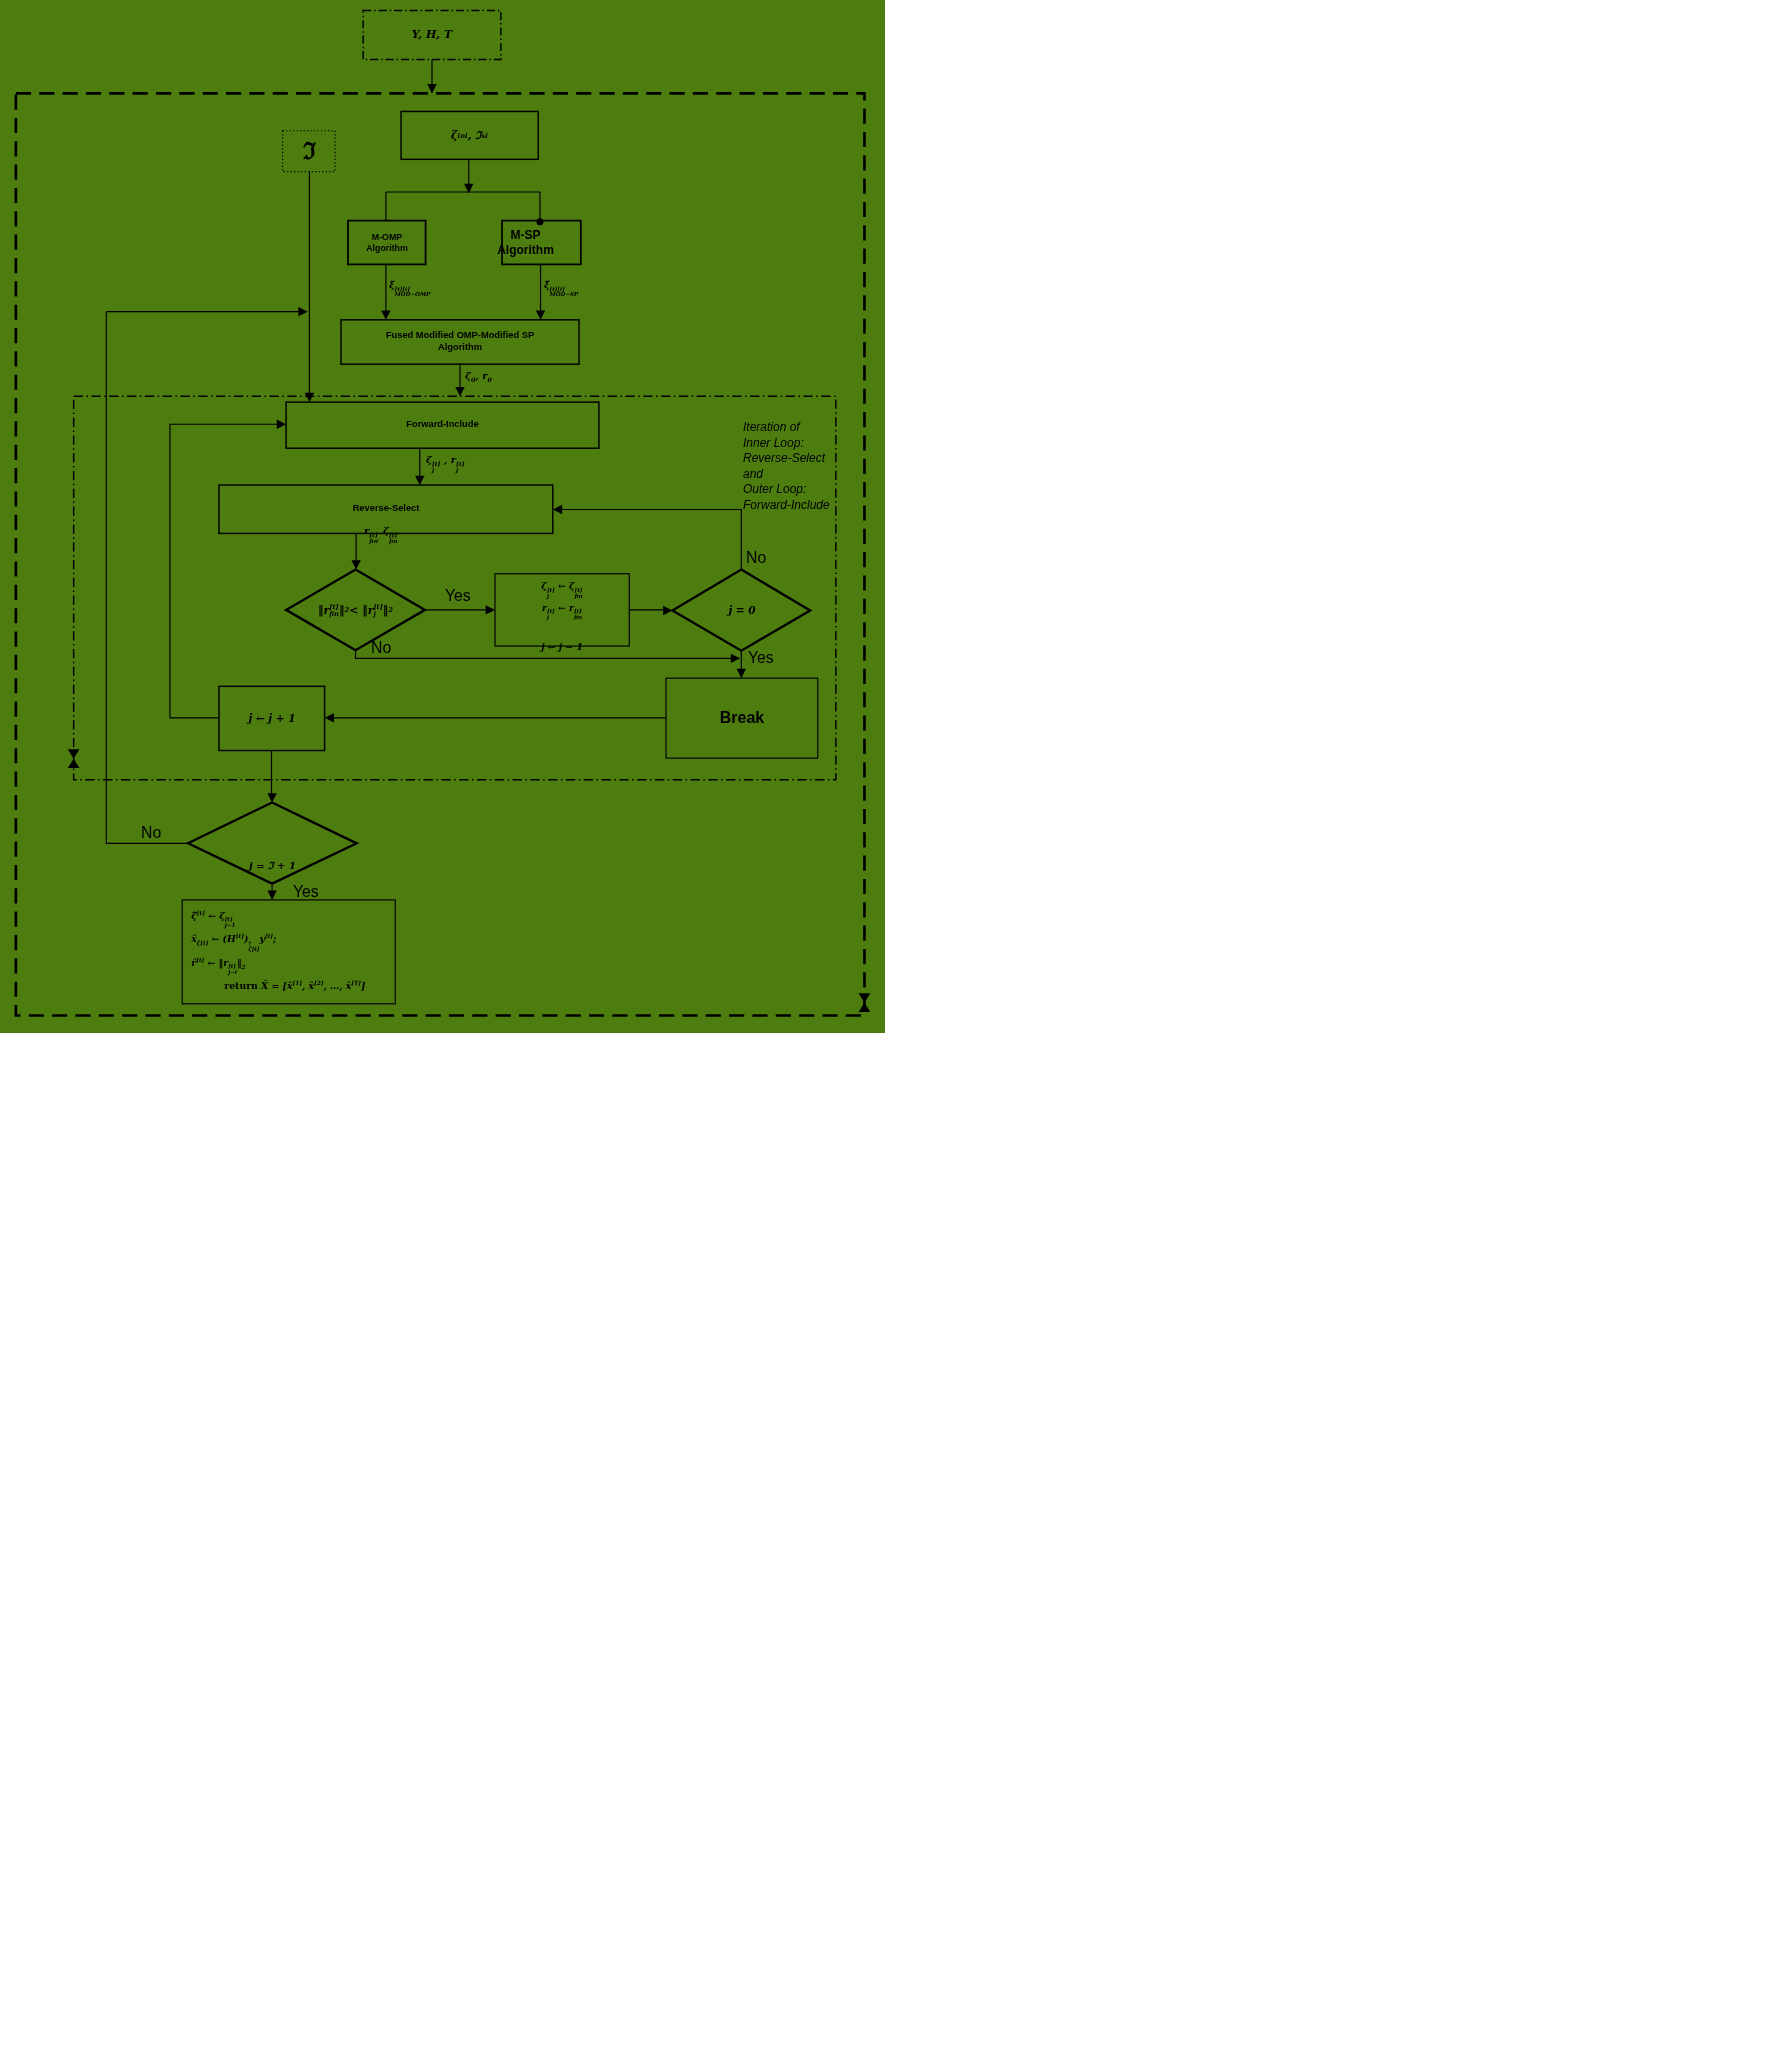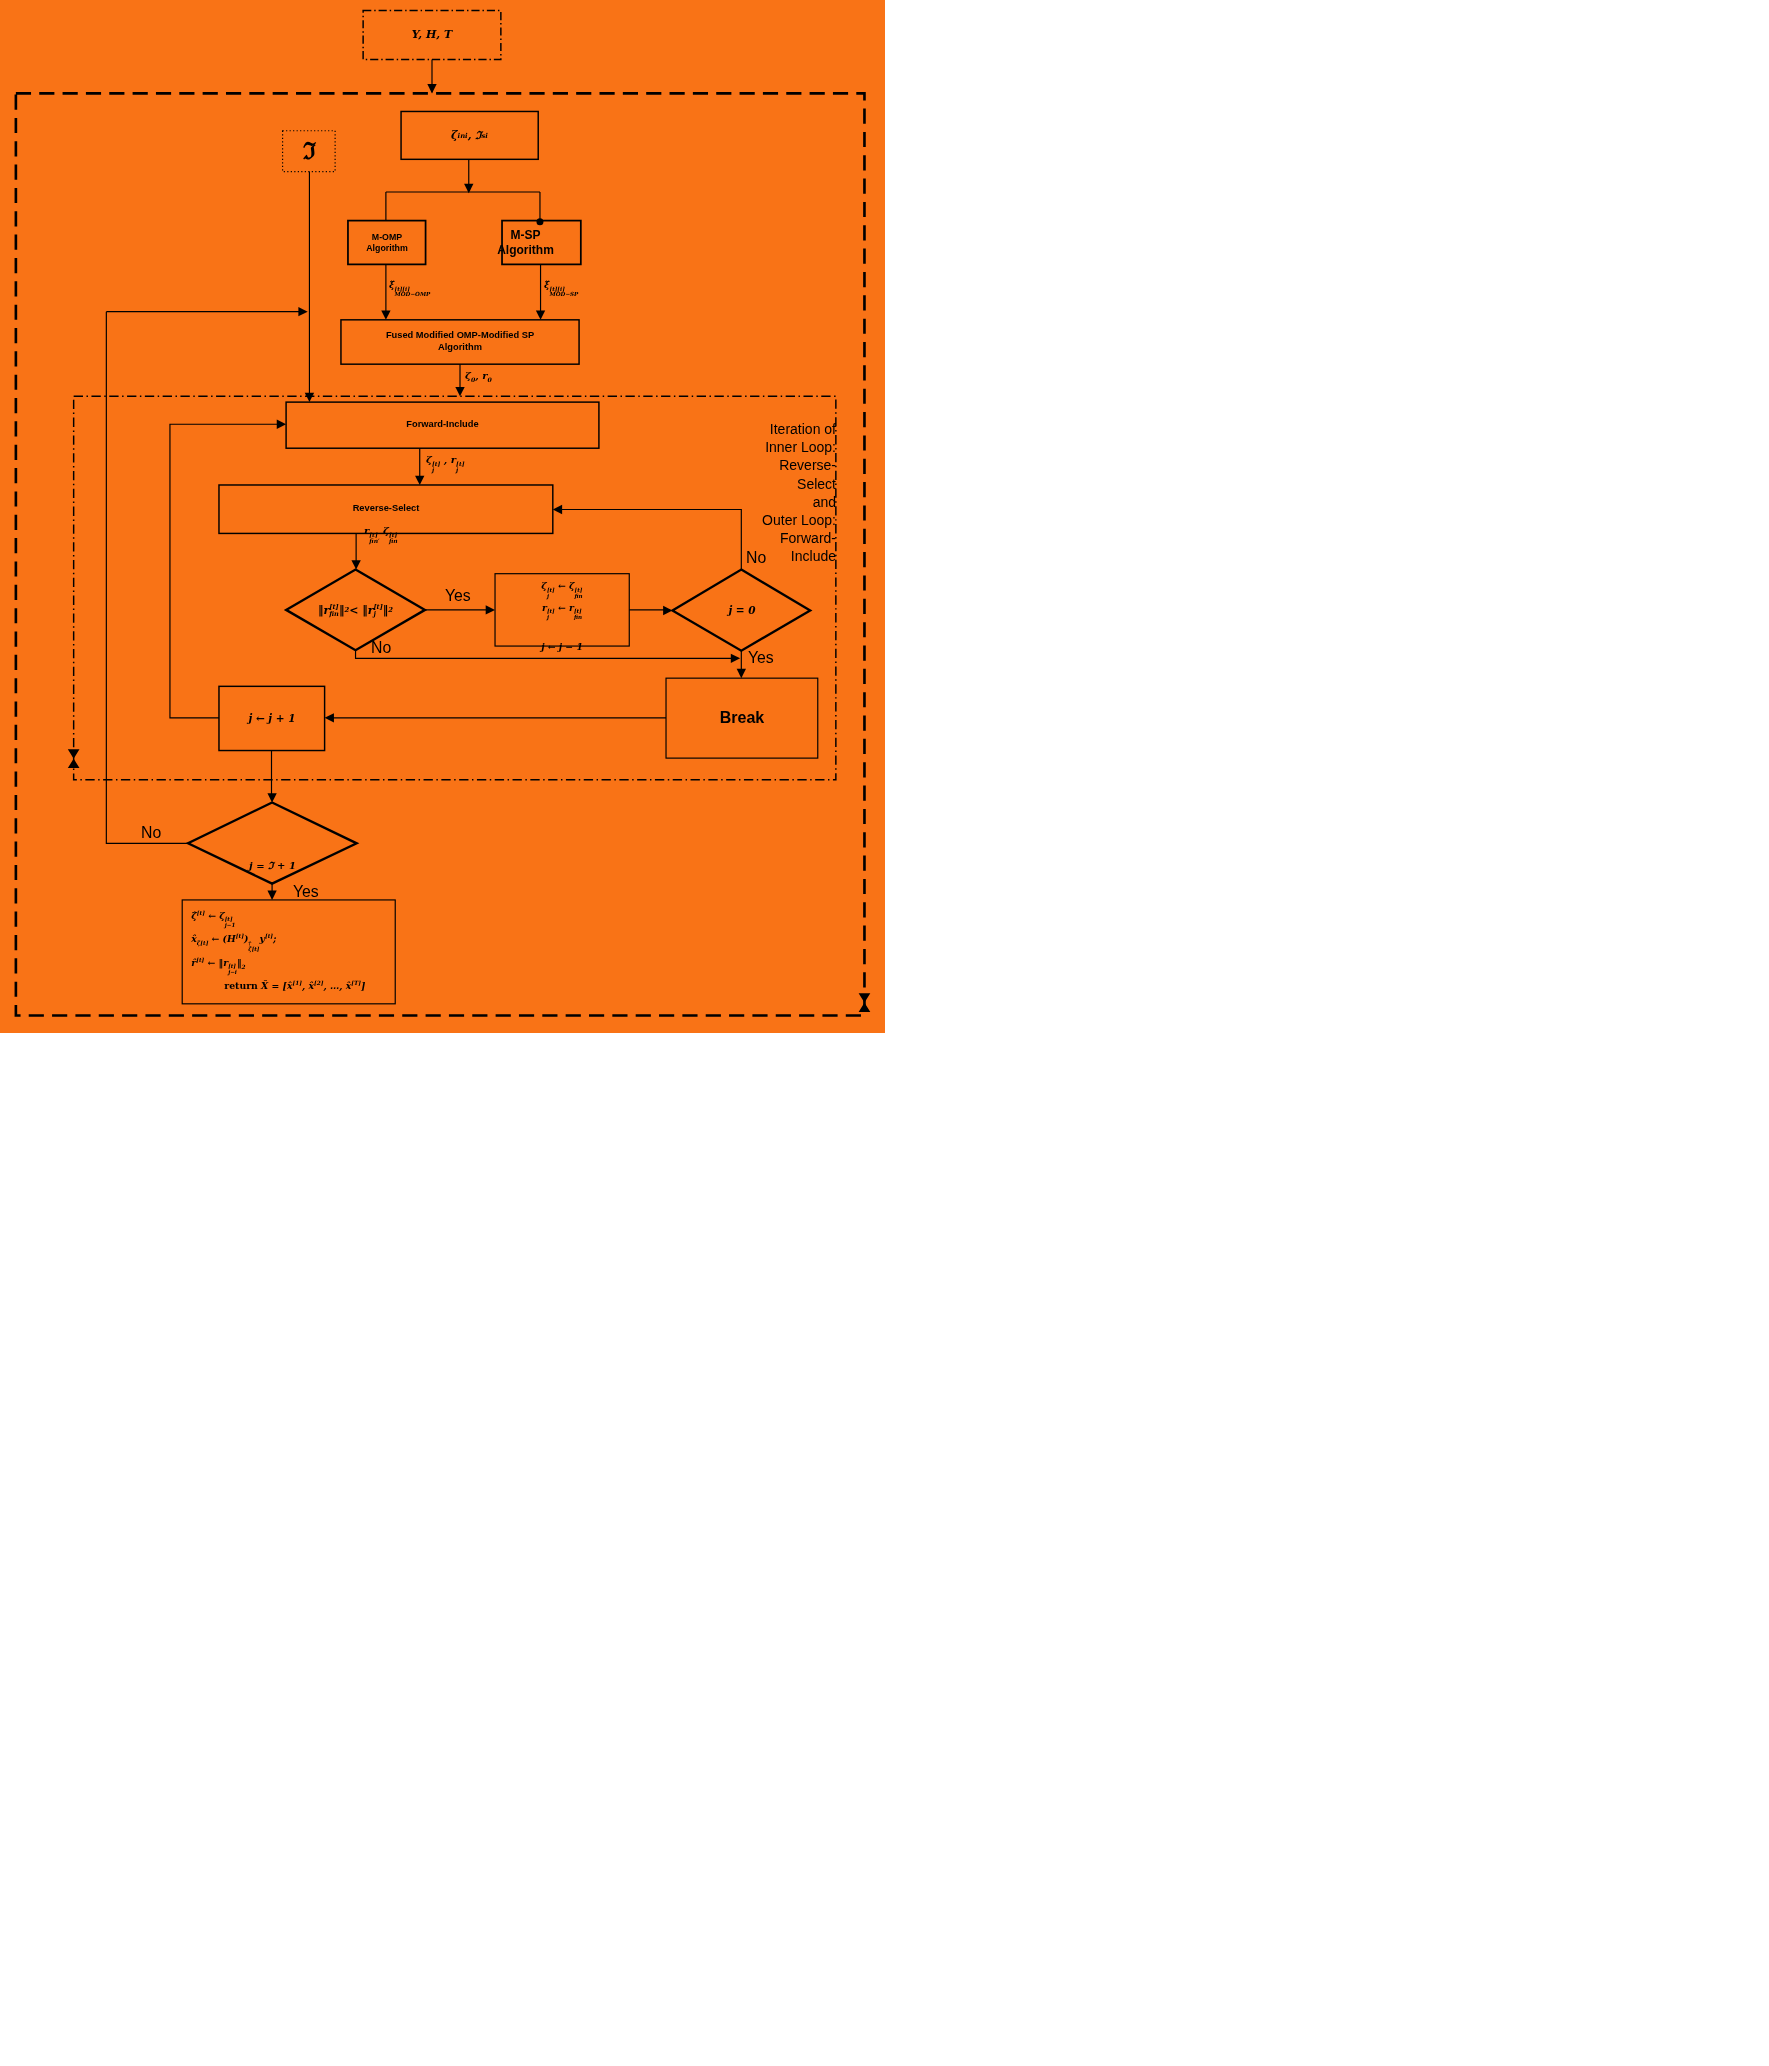--- a/index.html
+++ b/index.html
@@ -1,29 +1,29 @@
 <!DOCTYPE html>
 <html style="font-size:9.3px"><head>
 <meta charset="utf-8">
 <style>
   html,body{margin:0;padding:0;background:#ffffff;}
-  .stage{position:relative;width:885px;height:1033px;background:#f97316;overflow:hidden;
+  .stage{position:relative;width:885px;height:1033px;background:#4d7c0f;overflow:hidden;
          font-family:"Liberation Sans", sans-serif;color:#000;}
   .stage svg{position:absolute;left:0;top:0;}
   .lbl{position:absolute;color:#000;}
   .box-label{display:flex;align-items:center;justify-content:center;text-align:center;
              font-weight:bold;font-size:9.3px;line-height:1.25;}
   .math{font-family:"DejaVu Serif", serif;font-style:italic;font-weight:bold;font-size:10px;}
   .math sub,.math sup{font-size:0.62em;}
   .ss{display:inline-flex;flex-direction:column;vertical-align:-0.45em;
       font-size:0.60em;line-height:1.05;text-align:left;}
   .ss span{display:block;}
   .rm{font-style:normal;font-weight:bold;margin-left:33px;}
   .yn{font-size:15.8px;font-weight:400;}
-  .note{font-size:14px;line-height:1.3;text-align:right;font-weight:400;}
+  .note{font-size:12px;line-height:1.3;text-align:left;font-weight:400;font-style:italic;}
   .eqbox{display:block;padding:5.8px 0 0 9.3px;font-size:9.3px;}
   .eqbox .eqline{display:block;margin:4.1px 0;}
   .frak{font-size:23.4px;font-family:"DejaVu Serif", serif;font-weight:bold;}
 </style>
 </head>
 <body>
 
 <div class="stage">
 
   <svg width="885" height="1033" viewBox="0 0 1516 1770">

